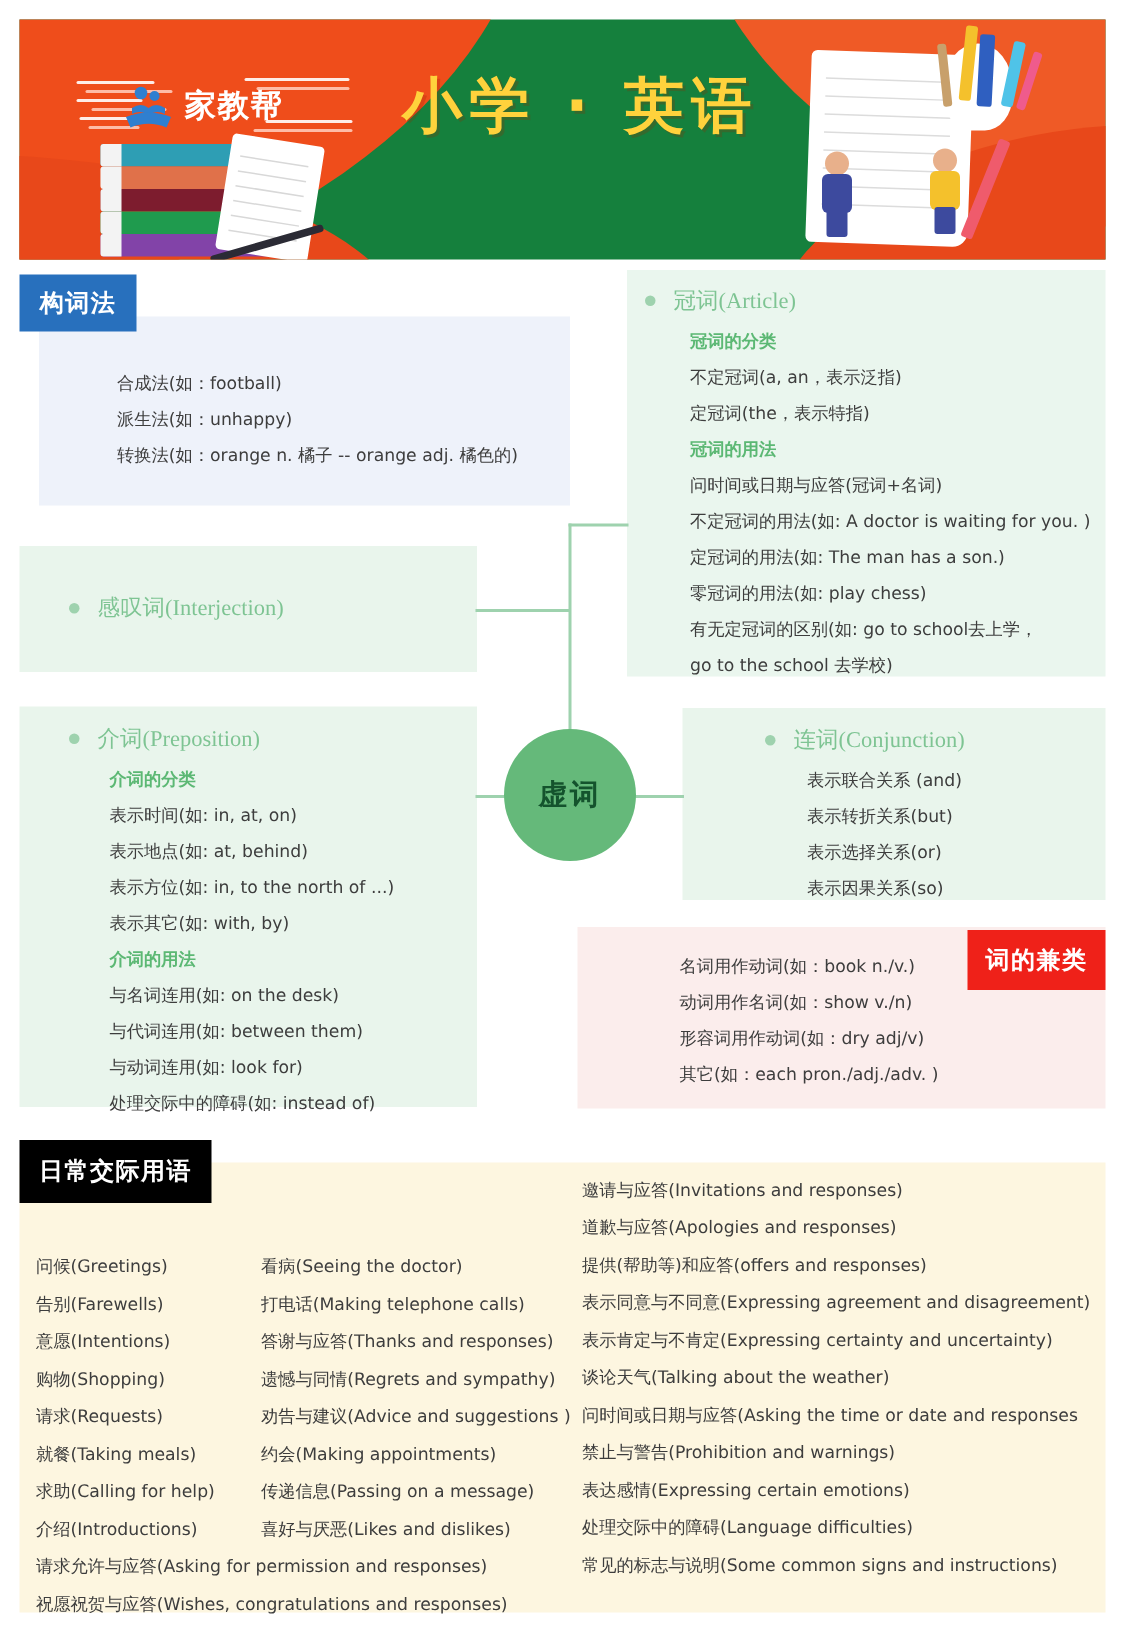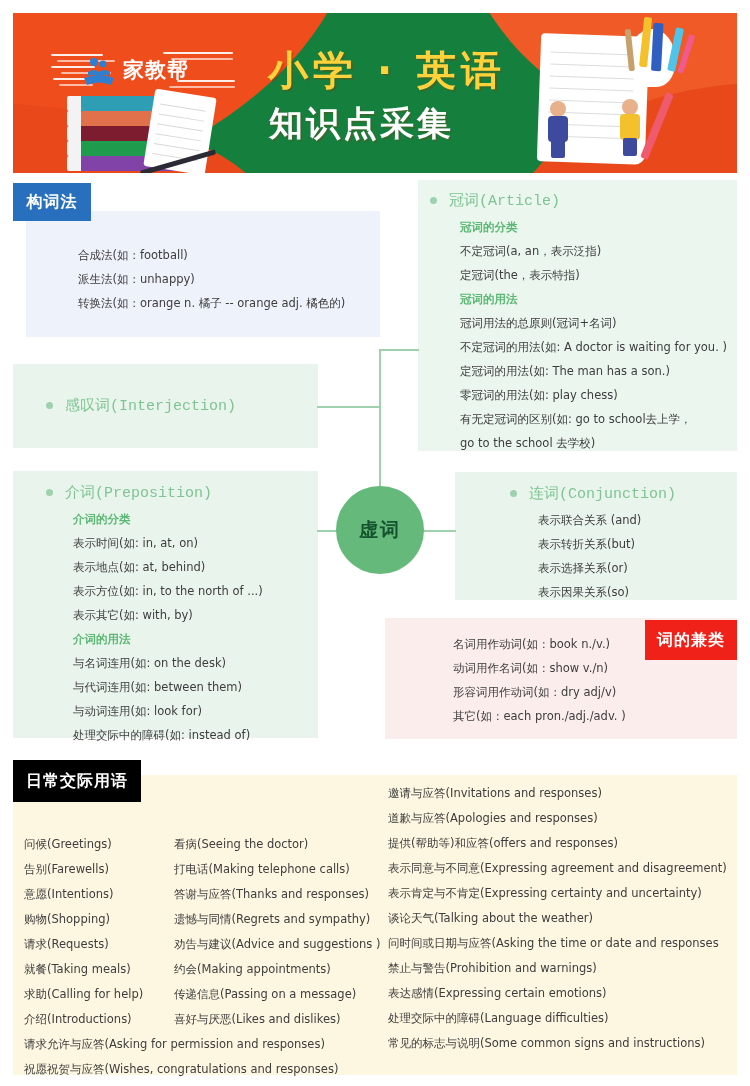--- a/index.html
+++ b/index.html
@@ -177,21 +177,21 @@
   }
   .box-daily {
     left: 13px; top: 775px; width: 724px; height: 300px;
     background: #fdf6e0;
   }
 
   
   .node-head {
     display: flex; align-items: center; gap: 12px;
     color: #7ec493; font-size: 15px;
-    font-family: Liberation Mono, monospace;
+    font-family: Liberation Serif, serif;
   }
   .node-head .dot {
     width: 7px; height: 7px; border-radius: 50%; background: #9ed2ae; flex: none;
   }
   .sub-head {
     color: #5cb874; font-size: 11.5px; font-weight: bold;
     font-family: "DejaVu Sans", "Liberation Sans", sans-serif;
     line-height: 24px;
   }
   .line {
@@ -267,21 +267,20 @@
         <i style="top:24px;"></i>
         <i style="top:34px;"></i>
       <i style="top:44px;"></i>
         <i style="top:54px;"></i>
         <i style="top:64px;"></i>
     </div>
     <div class="pencil1"></div>
   </div>
 
   <div class="title-1">小学 · 英语</div>
-  <div class="title-2">知识点采集</div>
 
   <div class="rt-illo">
     <div class="scroll-paper">
       <i style="top:18px;"></i>
         <i style="top:30px;"></i>
         <i style="top:42px;"></i>
       <i style="top:54px;"></i>
         <i style="top:66px;"></i>
         <i style="top:78px;"></i>
       <i style="top:90px;"></i>
@@ -335,21 +334,21 @@
 <div class="box box-article">
   <div class="node-head" style="position:absolute; left:12px; top:11px;">
     <span class="dot"></span>
     <span>冠词(Article)</span>
   </div>
   <div style="position:absolute; left:42px; top:35px;">
     <div class="sub-head">冠词的分类</div>
     <div class="line">不定冠词(a, an，表示泛指)</div>
     <div class="line">定冠词(the，表示特指)</div>
     <div class="sub-head">冠词的用法</div>
-    <div class="line">冠词用法的总原则(冠词+名词)</div>
+    <div class="line">问时间或日期与应答(冠词+名词)</div>
     <div class="line">不定冠词的用法(如: A doctor is waiting for you. )</div>
     <div class="line">定冠词的用法(如: The man has a son.)</div>
     <div class="line">零冠词的用法(如: play chess)</div>
     <div class="line">有无定冠词的区别(如: go to school去上学，</div>
     <div class="line">go to the school 去学校)</div>
   </div>
 </div>
 
 <div class="box box-preposition">
   <div class="node-head" style="position:absolute; left:33px; top:12px;">

